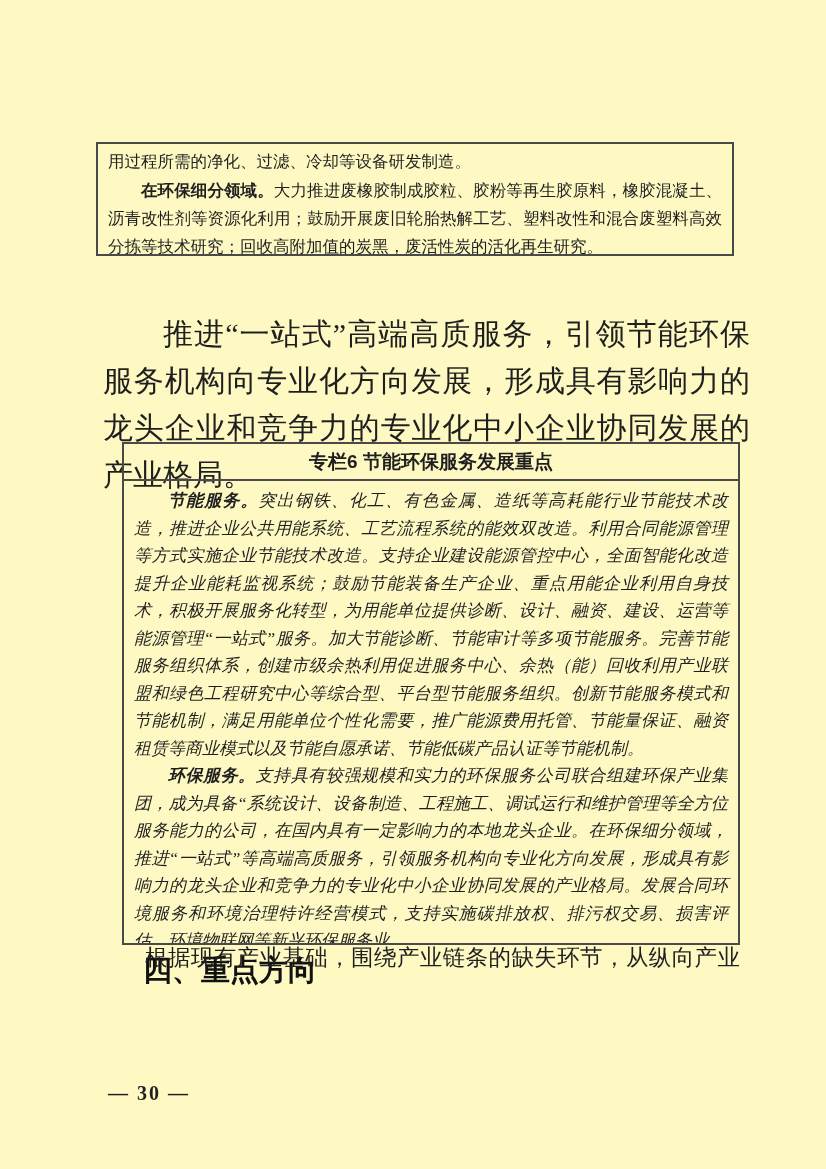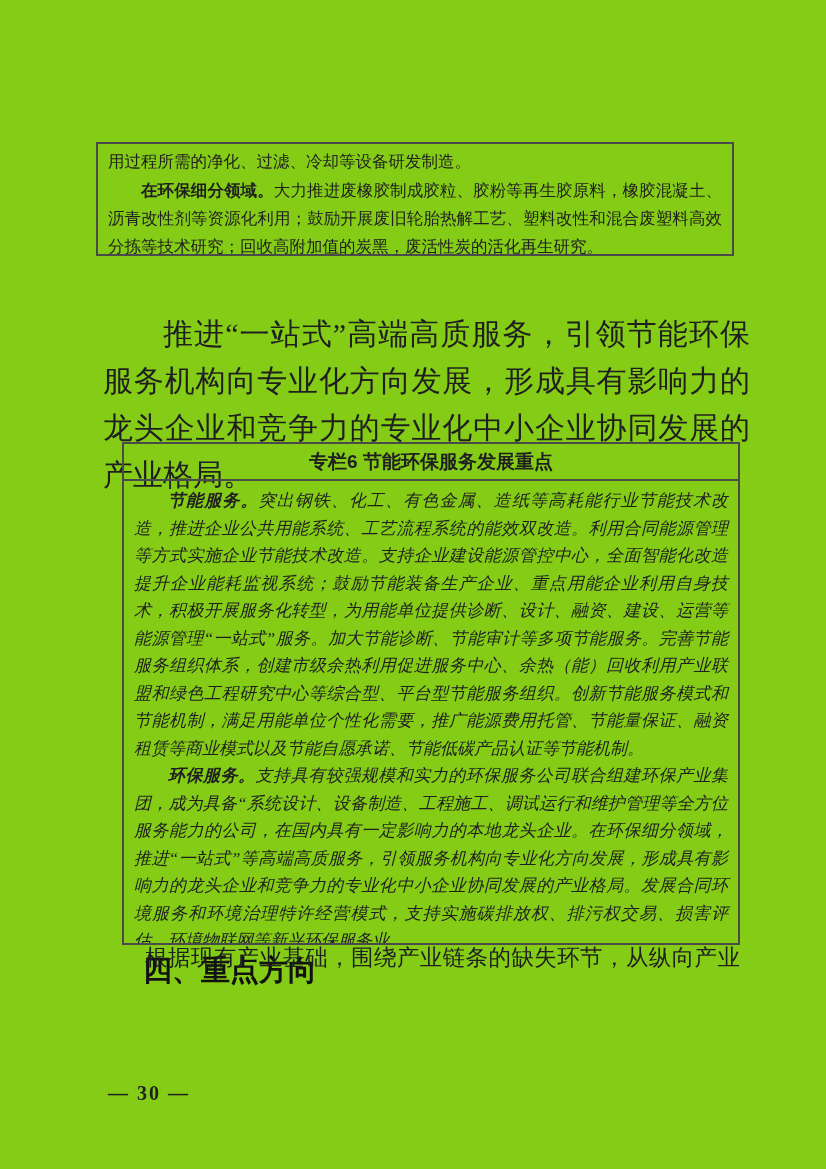--- a/index.html
+++ b/index.html
@@ -11,21 +11,21 @@
     width: 826px;
     height: 1169px;
     position: relative;
     font-family: "Liberation Serif", "DejaVu Serif", serif;
     color: #1f1f1f;
   }
   .page {
     position: relative;
     width: 826px;
     height: 1169px;
-    background: #84cc16;
+    background: #fef9c3;
     overflow: hidden;
   }
   
   .continuation-box {
     position: absolute;
     left: 96px;
     top: 142px;
     width: 638px;
     height: 114px;
     box-sizing: border-box;

